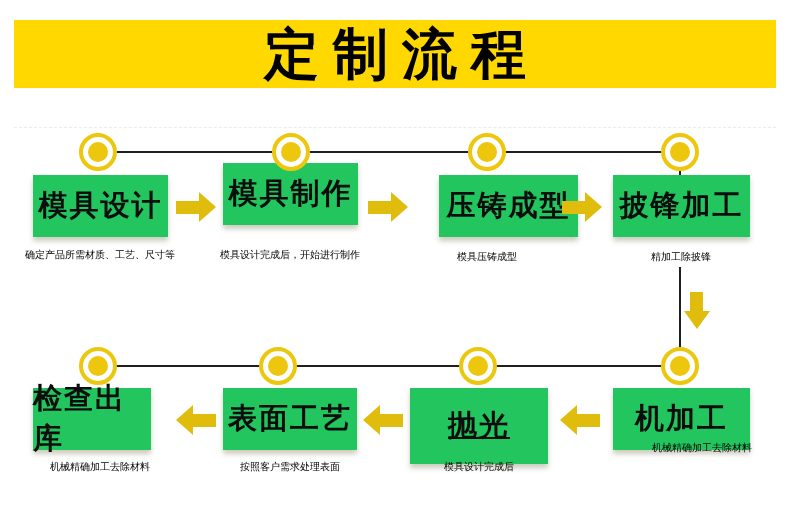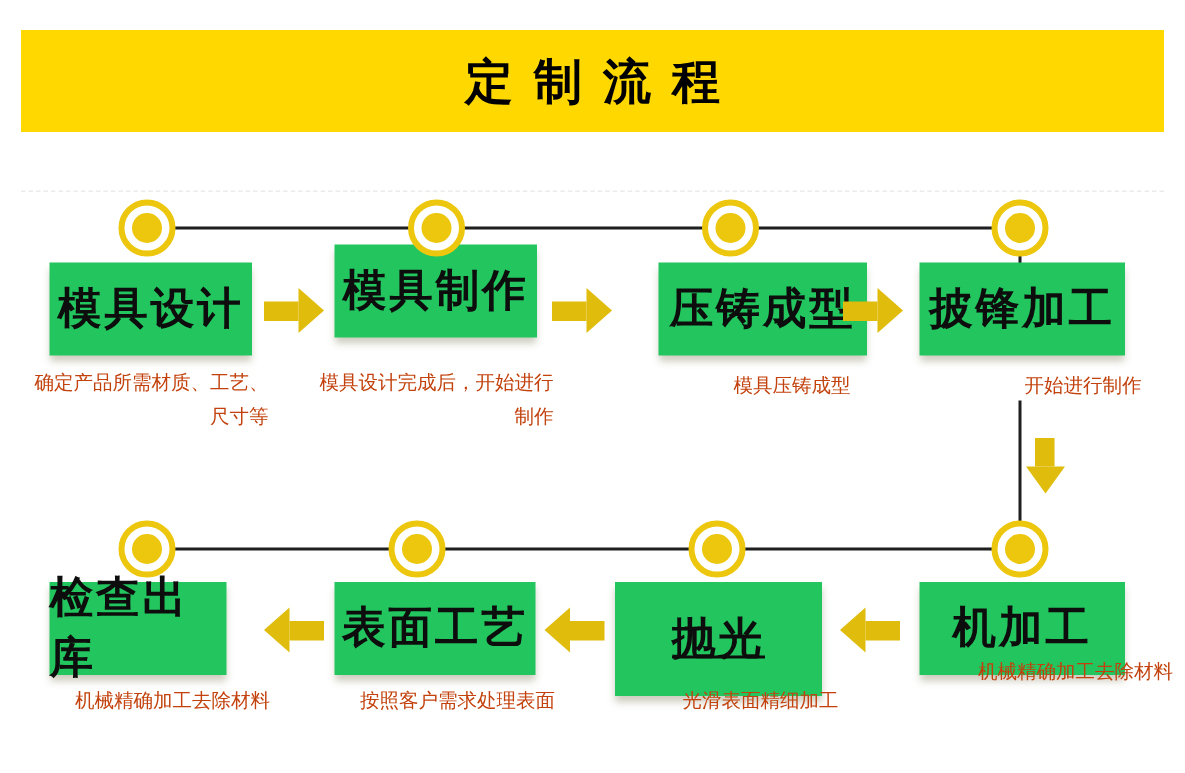--- a/index.html
+++ b/index.html
@@ -3,21 +3,21 @@
 <meta charset="utf-8">
 <style>
   html,body{margin:0;padding:0;background:#ffffff;}
   body{width:790px;height:515px;position:relative;overflow:hidden;
        font-family:"Liberation Sans","DejaVu Sans",sans-serif;}
   .abs{position:absolute;}
 
   
   .banner{left:14px;top:20px;width:762px;height:68px;background:#ffd800;
           display:flex;align-items:center;justify-content:center;}
-  .banner-text{color:#000;font-size:32px;font-weight:700;letter-spacing:14px;
+  .banner-text{color:#000;font-size:55px;font-weight:700;letter-spacing:14px;
                text-indent:14px;line-height:1;}
 
   .divider{left:14px;top:127px;width:762px;border-top:1px dashed #ebebeb;height:0;}
 
   
   .hline{height:2px;background:#1f1f1f;z-index:1;}
   .hline1{left:98px;top:151px;width:583px;}
   .hline2{left:98px;top:365px;width:583px;}
   .vline{width:2px;background:#1f1f1f;z-index:1;}
   .vseg-a{left:679px;top:169px;height:8px;}
@@ -39,21 +39,21 @@
   .b-r1-1{left:33px;top:175px;width:135px;height:62px;}
   .b-r1-2{left:223px;top:163px;width:135px;height:62px;}
   .b-r1-3{left:417px;top:175px;width:139px;height:62px;margin-left:22px;}
   .b-r1-4{left:613px;top:175px;width:137px;height:62px;}
   .b-r2-4{left:33px;top:388px;width:118px;height:62px;}
   .b-r2-3{left:223px;top:388px;width:134px;height:62px;text-align:center;}
   .b-r2-2{left:410px;top:388px;width:138px;height:76px;text-decoration:underline;}
   .b-r2-1{left:613px;top:388px;width:137px;height:62px;}
 
   
-  .desc{color:#c2410c;font-size:13px;line-height:23px;text-align:right;z-index:2;}
+  .desc{color:#000000;font-size:10px;line-height:23px;text-align:center;z-index:2;}
   .d-r1-1{left:21px;top:243px;width:158px;}
   .d-r1-2{left:211px;top:243px;width:158px;}
   .d-r1-3{left:407px;top:245px;width:160px;}
   .d-r1-4{left:601px;top:245px;width:160px;}
   .d-r2-4{left:20px;top:455px;width:160px;}
   .d-r2-3{left:210px;top:455px;width:160px;}
   .d-r2-2{left:399px;top:455px;width:160px;}
   .d-r2-1{left:602px;top:436px;width:160px;margin-left:20px;}
 
   
@@ -117,21 +117,21 @@
   </div>
 
 <div class="abs step-box b-r1-1">模具设计</div>
 <div class="abs step-box b-r1-2">模具制作</div>
 <div class="abs step-box b-r1-3">压铸成型</div>
 <div class="abs step-box b-r1-4">披锋加工</div>
 
 <div class="abs desc d-r1-1">确定产品所需材质、工艺、尺寸等</div>
 <div class="abs desc d-r1-2">模具设计完成后，开始进行制作</div>
 <div class="abs desc d-r1-3">模具压铸成型</div>
-<div class="abs desc d-r1-4">开始进行制作</div>
+<div class="abs desc d-r1-4">精加工除披锋</div>
 
 <div class="abs arrow arrow-right ar1">
     <span class="tail"></span>
     <span class="head"></span>
   </div>
 <div class="abs arrow arrow-right ar2">
     <span class="tail"></span>
     <span class="head"></span>
   </div>
 <div class="abs arrow arrow-right ar3">
@@ -143,21 +143,21 @@
     <span class="tail"></span>
     <span class="head"></span>
   </div>
 
 <div class="abs step-box b-r2-1">机加工</div>
 <div class="abs step-box b-r2-2">抛光</div>
 <div class="abs step-box b-r2-3">表面工艺</div>
 <div class="abs step-box b-r2-4">检查出库</div>
 
 <div class="abs desc d-r2-1">机械精确加工去除材料</div>
-<div class="abs desc d-r2-2">光滑表面精细加工</div>
+<div class="abs desc d-r2-2">模具设计完成后</div>
 <div class="abs desc d-r2-3">按照客户需求处理表面</div>
 <div class="abs desc d-r2-4">机械精确加工去除材料</div>
 
 <div class="abs arrow arrow-left al1">
     <span class="tail"></span>
     <span class="head"></span>
   </div>
 <div class="abs arrow arrow-left al2">
     <span class="tail"></span>
     <span class="head"></span>

